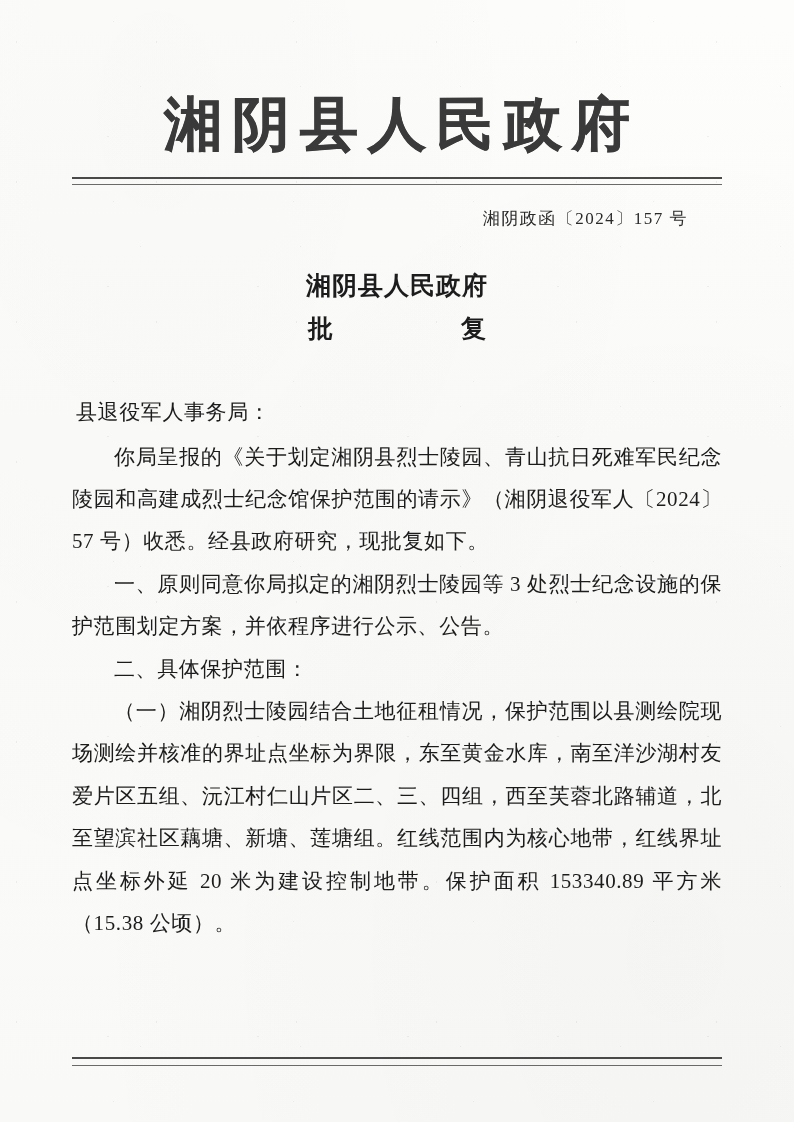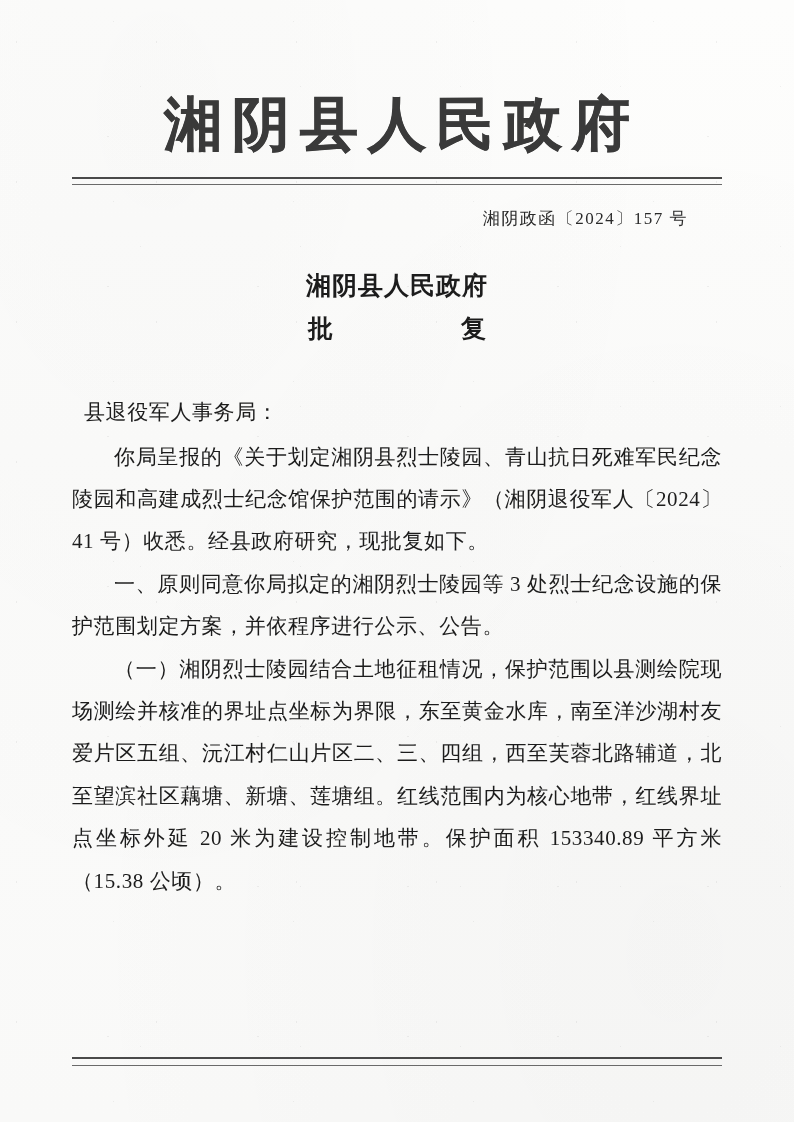--- a/index.html
+++ b/index.html
@@ -85,21 +85,21 @@
 
   
   .body {
     margin-top: 40px;
     font-size: 21px;
     line-height: 2.02;
     letter-spacing: 0.6px;
     color: #1c1c1c;
   }
   .addressee {
-    margin: 0 0 2px 12px;
+    margin: 0 0 2px 4px;
   }
   .para {
     margin: 0;
     text-indent: 2em;
     text-align: justify;
     text-justify: inter-ideograph;
   }
 
   
   .footer-rules {
@@ -146,22 +146,23 @@
     <div class="doc-number">湘阴政函〔2024〕157 号</div>
   </div>
 
   <div class="title-block">
     <div class="title-line">湘阴县人民政府</div>
     <div class="title-line spread">批　　复</div>
   </div>
 
   <div class="body">
     <p class="addressee">县退役军人事务局：</p>
-    <p class="para">你局呈报的《关于划定湘阴县烈士陵园、青山抗日死难军民纪念陵园和高建成烈士纪念馆保护范围的请示》（湘阴退役军人〔2024〕41 号）收悉。经县政府研究，现批复如下。</p>
+    <p class="para">你局呈报的《关于划定湘阴县烈士陵园、青山抗日死难军民纪念陵园和高建成烈士纪念馆保护范围的请示》（湘阴退役军人〔2024〕57 号）收悉。经县政府研究，现批复如下。</p>
     <p class="para">一、原则同意你局拟定的湘阴烈士陵园等 3 处烈士纪念设施的保护范围划定方案，并依程序进行公示、公告。</p>
+    <p class="para">二、具体保护范围：</p>
     <p class="para">（一）湘阴烈士陵园结合土地征租情况，保护范围以县测绘院现场测绘并核准的界址点坐标为界限，东至黄金水库，南至洋沙湖村友爱片区五组、沅江村仁山片区二、三、四组，西至芙蓉北路辅道，北至望滨社区藕塘、新塘、莲塘组。红线范围内为核心地带，红线界址点坐标外延 20 米为建设控制地带。保护面积 153340.89 平方米（15.38 公顷）。</p>
   </div>
 
   <div class="footer-rules">
     <div class="rule-thin"></div>
     <div class="rule-gap"></div>
     <div class="rule-thin2"></div>
   </div>
 
 </div>

